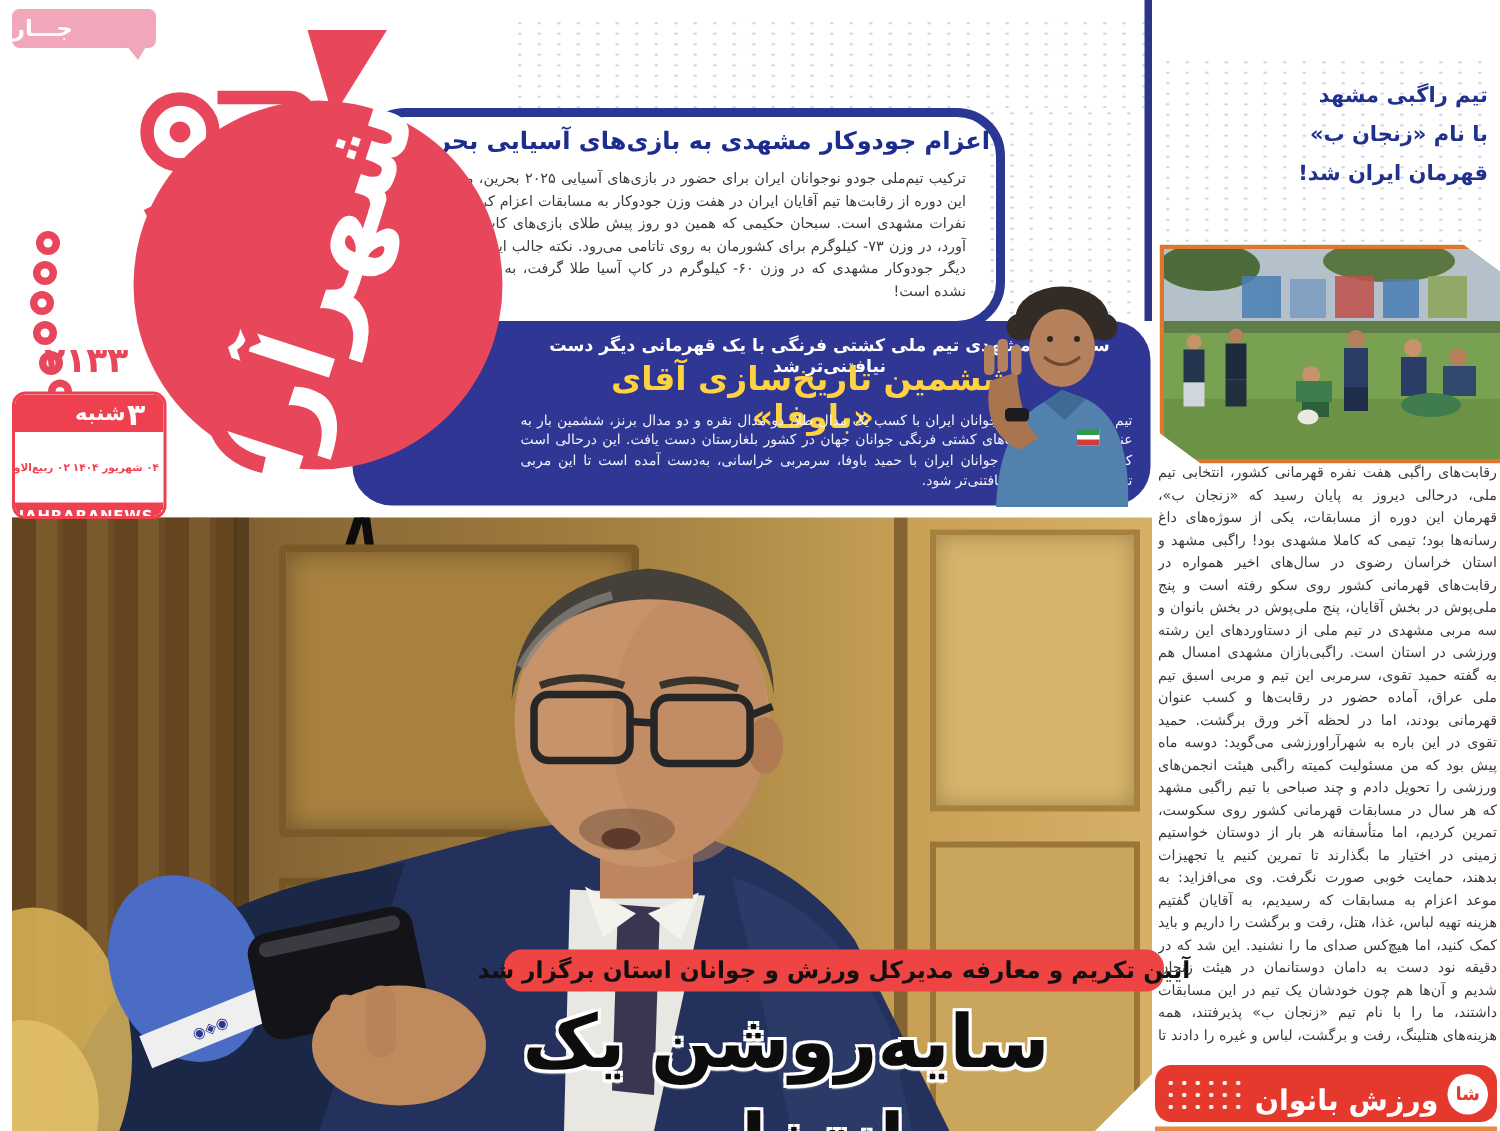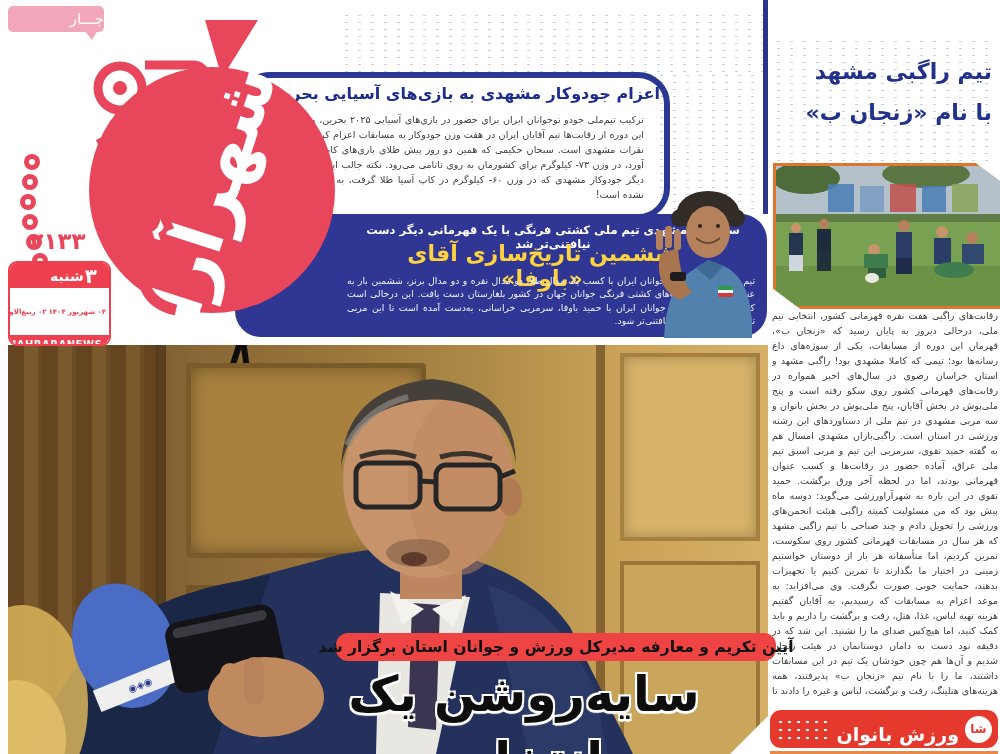--- a/index.html
+++ b/index.html
@@ -10,21 +10,21 @@
   }
   .abs{position:absolute;}
   
   .dots{
     background-image:radial-gradient(#bcc8d9 1.1px, transparent 1.4px);
     background-size:13px 7px;opacity:.85;z-index:1;
   }
   
   .jar-tag{
     left:8px;top:6px;width:96px;height:26px;background:#f2a6ba;border-radius:5px;
-    color:#fff;font-weight:normal;font-size:15px;display:flex;align-items:center;justify-content:flex-end;
+    color:#fff;font-weight:bold;font-size:15px;display:flex;align-items:center;justify-content:flex-start;
     z-index:6;
   }
   .jar-tail{
     left:84px;top:30px;width:0;height:0;z-index:6;
     border-left:8px solid transparent;border-right:6px solid transparent;border-top:10px solid #f2a6ba;
   }
   .logo-wrap{left:0;top:20px;width:345px;height:325px;z-index:5;}
   .issue-number{
     left:10px;top:228px;width:95px;color:#e8475b;font-weight:bold;font-size:23px;
     letter-spacing:10px;z-index:7;text-align:center;
@@ -115,21 +115,21 @@
     text-shadow:-2px -2px 0 #fff,2px -2px 0 #fff,-2px 2px 0 #fff,2px 2px 0 #fff,0 3px 1px rgba(255,255,255,.9);
   }
   .photo-clip{
     left:728px;top:714px;width:0;height:0;z-index:6;
     border-left:42px solid transparent;border-bottom:42px solid #ffffff;
   }
   
   .col-sep{left:763px;top:0;width:5px;height:214px;background:#2b3688;z-index:2;}
   .rugby-head{
     left:778px;top:52px;width:214px;z-index:3;direction:rtl;text-align:right;
-    color:#21318c;font-weight:bold;font-size:22px;line-height:1.85;padding-right:4px;
+    color:#21318c;font-weight:bold;font-size:14px;line-height:1.85;padding-right:4px;
   }
   .rugby-photo{
     left:773px;top:163px;width:224px;height:140px;z-index:3;
     border:3px solid #e0762d;background:#7ca353;
     clip-path:polygon(0 0,88% 0,100% 14%,100% 100%,12% 100%,0 86%);
   }
   .rugby-body{
     left:772px;top:308px;width:226px;height:392px;z-index:3;direction:rtl;text-align:justify;
     color:#3b3b3b;font-size:9.5px;line-height:1.58;overflow:hidden;
   }
@@ -314,20 +314,21 @@
     <span>آیین تکریم و معارفه مدیرکل ورزش و جوانان استان برگزار شد</span>
   </div>
   <div class="abs main-headline">سایه‌روشن یک انتخاب</div>
   <div class="abs photo-clip"></div>
 
   <div class="abs col-sep"></div>
 
   <div class="abs rugby-head">
     <div>تیم راگبی مشهد</div>
     <div>با نام «زنجان ب»</div>
+    <div>قهرمان ایران شد!</div>
   </div>
 
   <div class="abs rugby-photo">
     <svg width="224" height="140" viewBox="0 0 224 140">
       <rect x="0" y="0" width="224" height="52" fill="#b4c0ca"></rect>
       <ellipse cx="30" cy="12" rx="34" ry="16" fill="#4e6b3a"></ellipse>
       <ellipse cx="150" cy="8" rx="44" ry="14" fill="#5a7642"></ellipse>
       <g opacity=".85">
         <rect x="52" y="18" width="26" height="28" fill="#4a7fb5"></rect>
         <rect x="84" y="20" width="24" height="26" fill="#7a9bc0"></rect>

